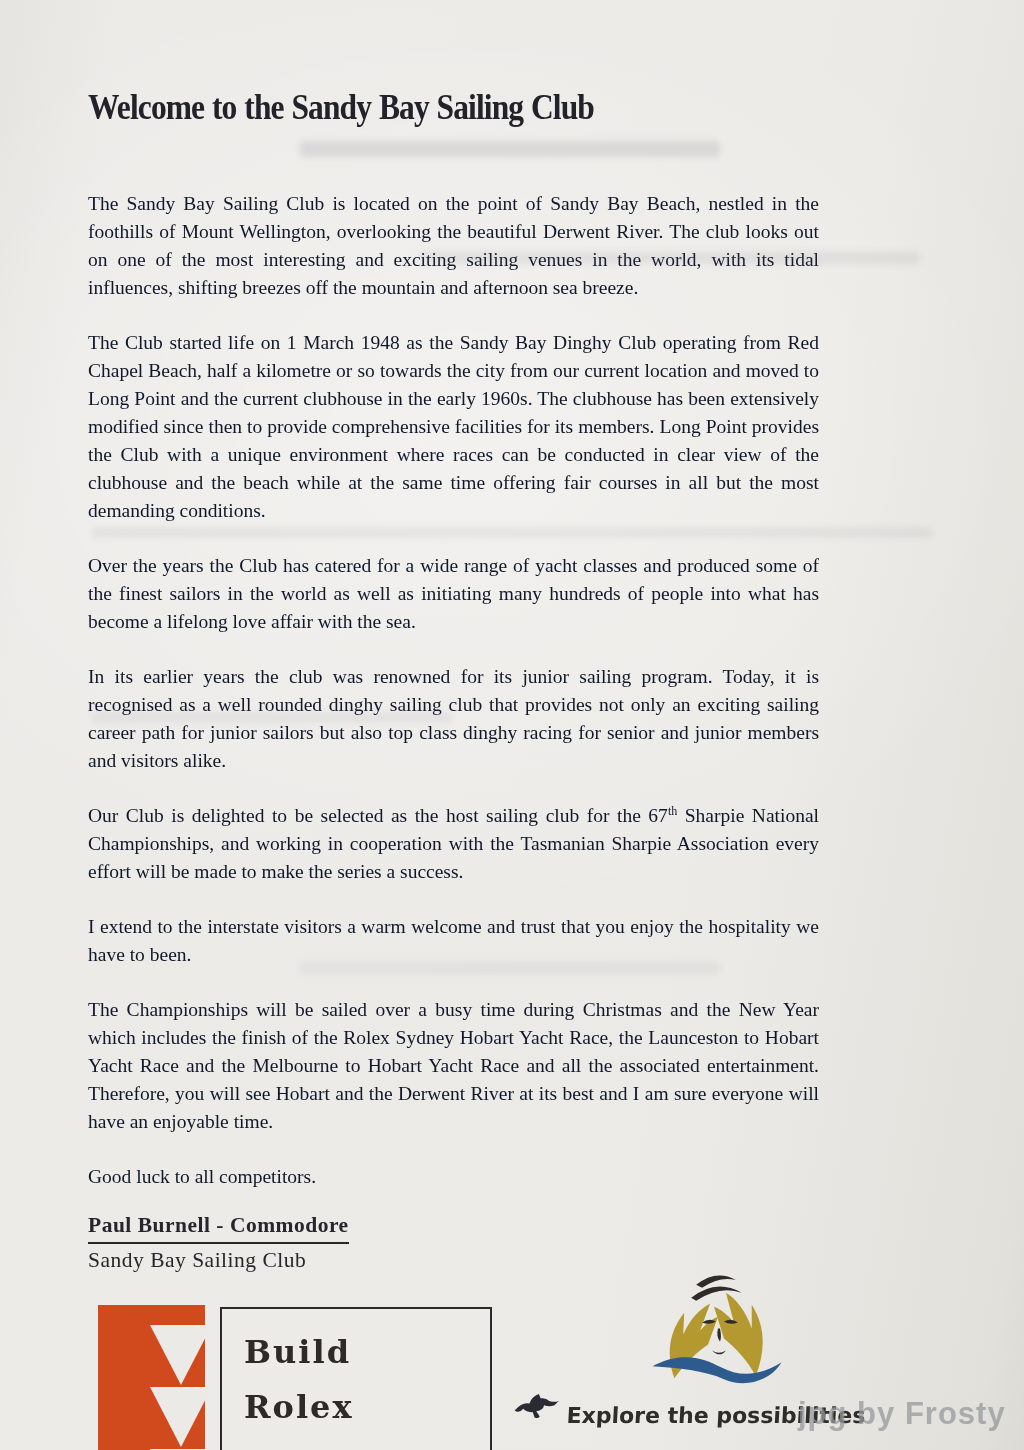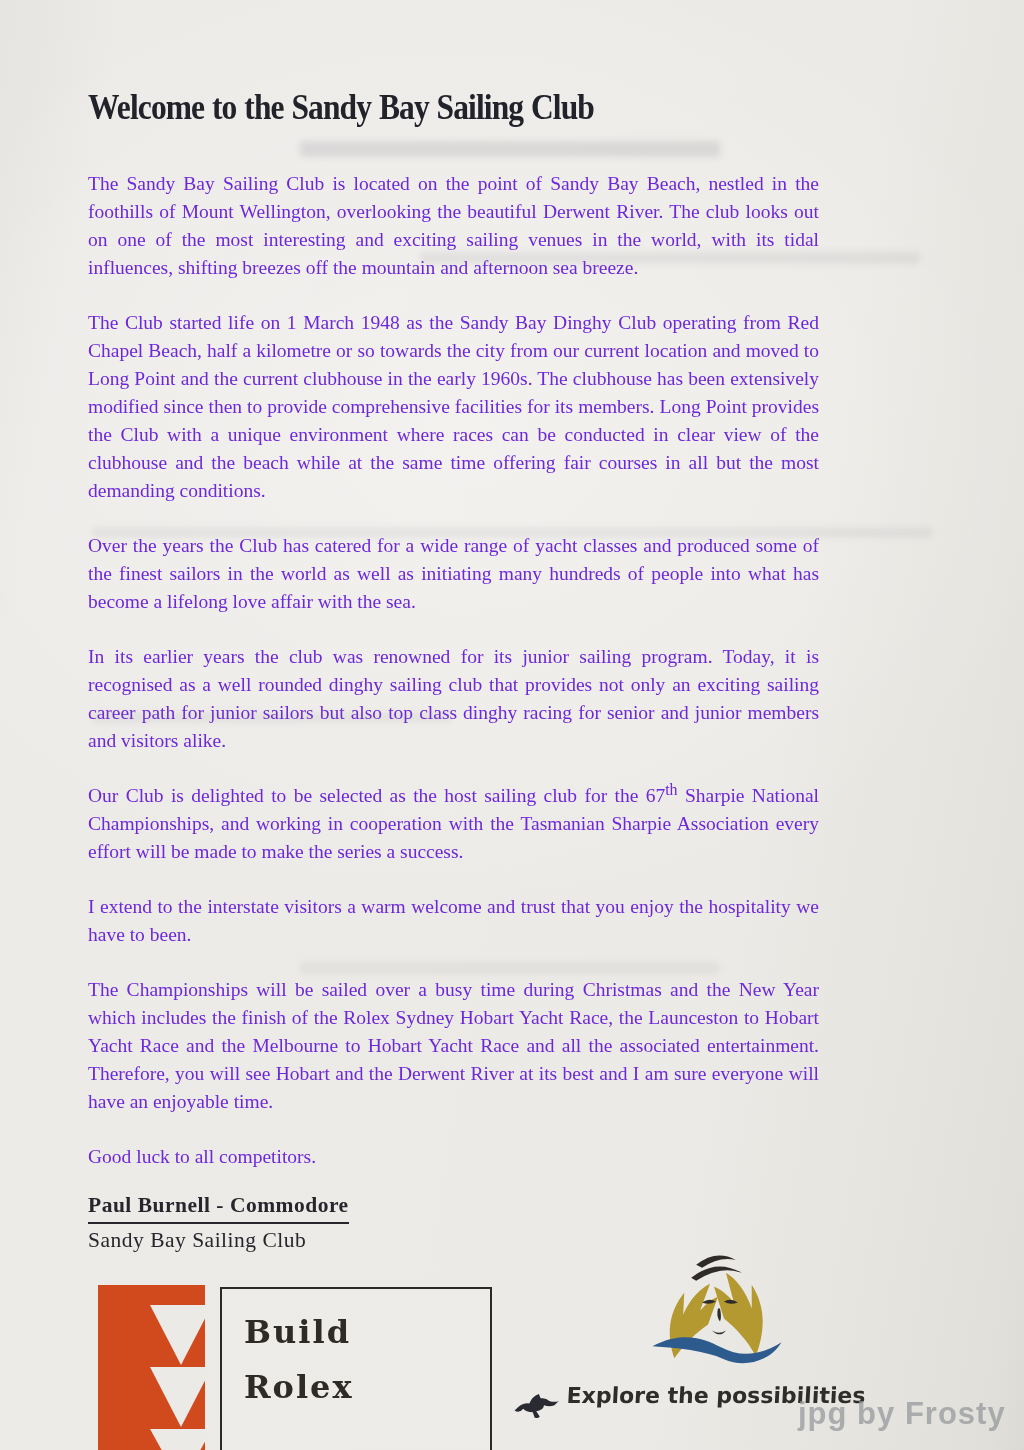--- a/index.html
+++ b/index.html
@@ -42,24 +42,25 @@
     color: #22222a;
     transform: scaleX(0.90);
     transform-origin: left center;
     margin-bottom: 42px;
     white-space: nowrap;
   }
   .letter p {
     font-size: 19.5px;
     line-height: 28px;
     text-align: justify;
-    color: #6d28d9;
+    color: #0f172a;
     margin-bottom: 27px;
-  }
-  .letter p sup { font-size: 16px; line-height: 0; }
+    margin-top: 20px;
+  }
+  .letter p sup { font-size: 12px; line-height: 0; }
   .closing { margin-bottom: 22px !important; }
 
   .signature { margin-top: 6px; }
   .sig-name {
     display: inline-block;
     font-size: 21.5px;
     font-weight: bold;
     color: #26262c;
     border-bottom: 2.5px solid #26262c;
     padding-bottom: 4px;

